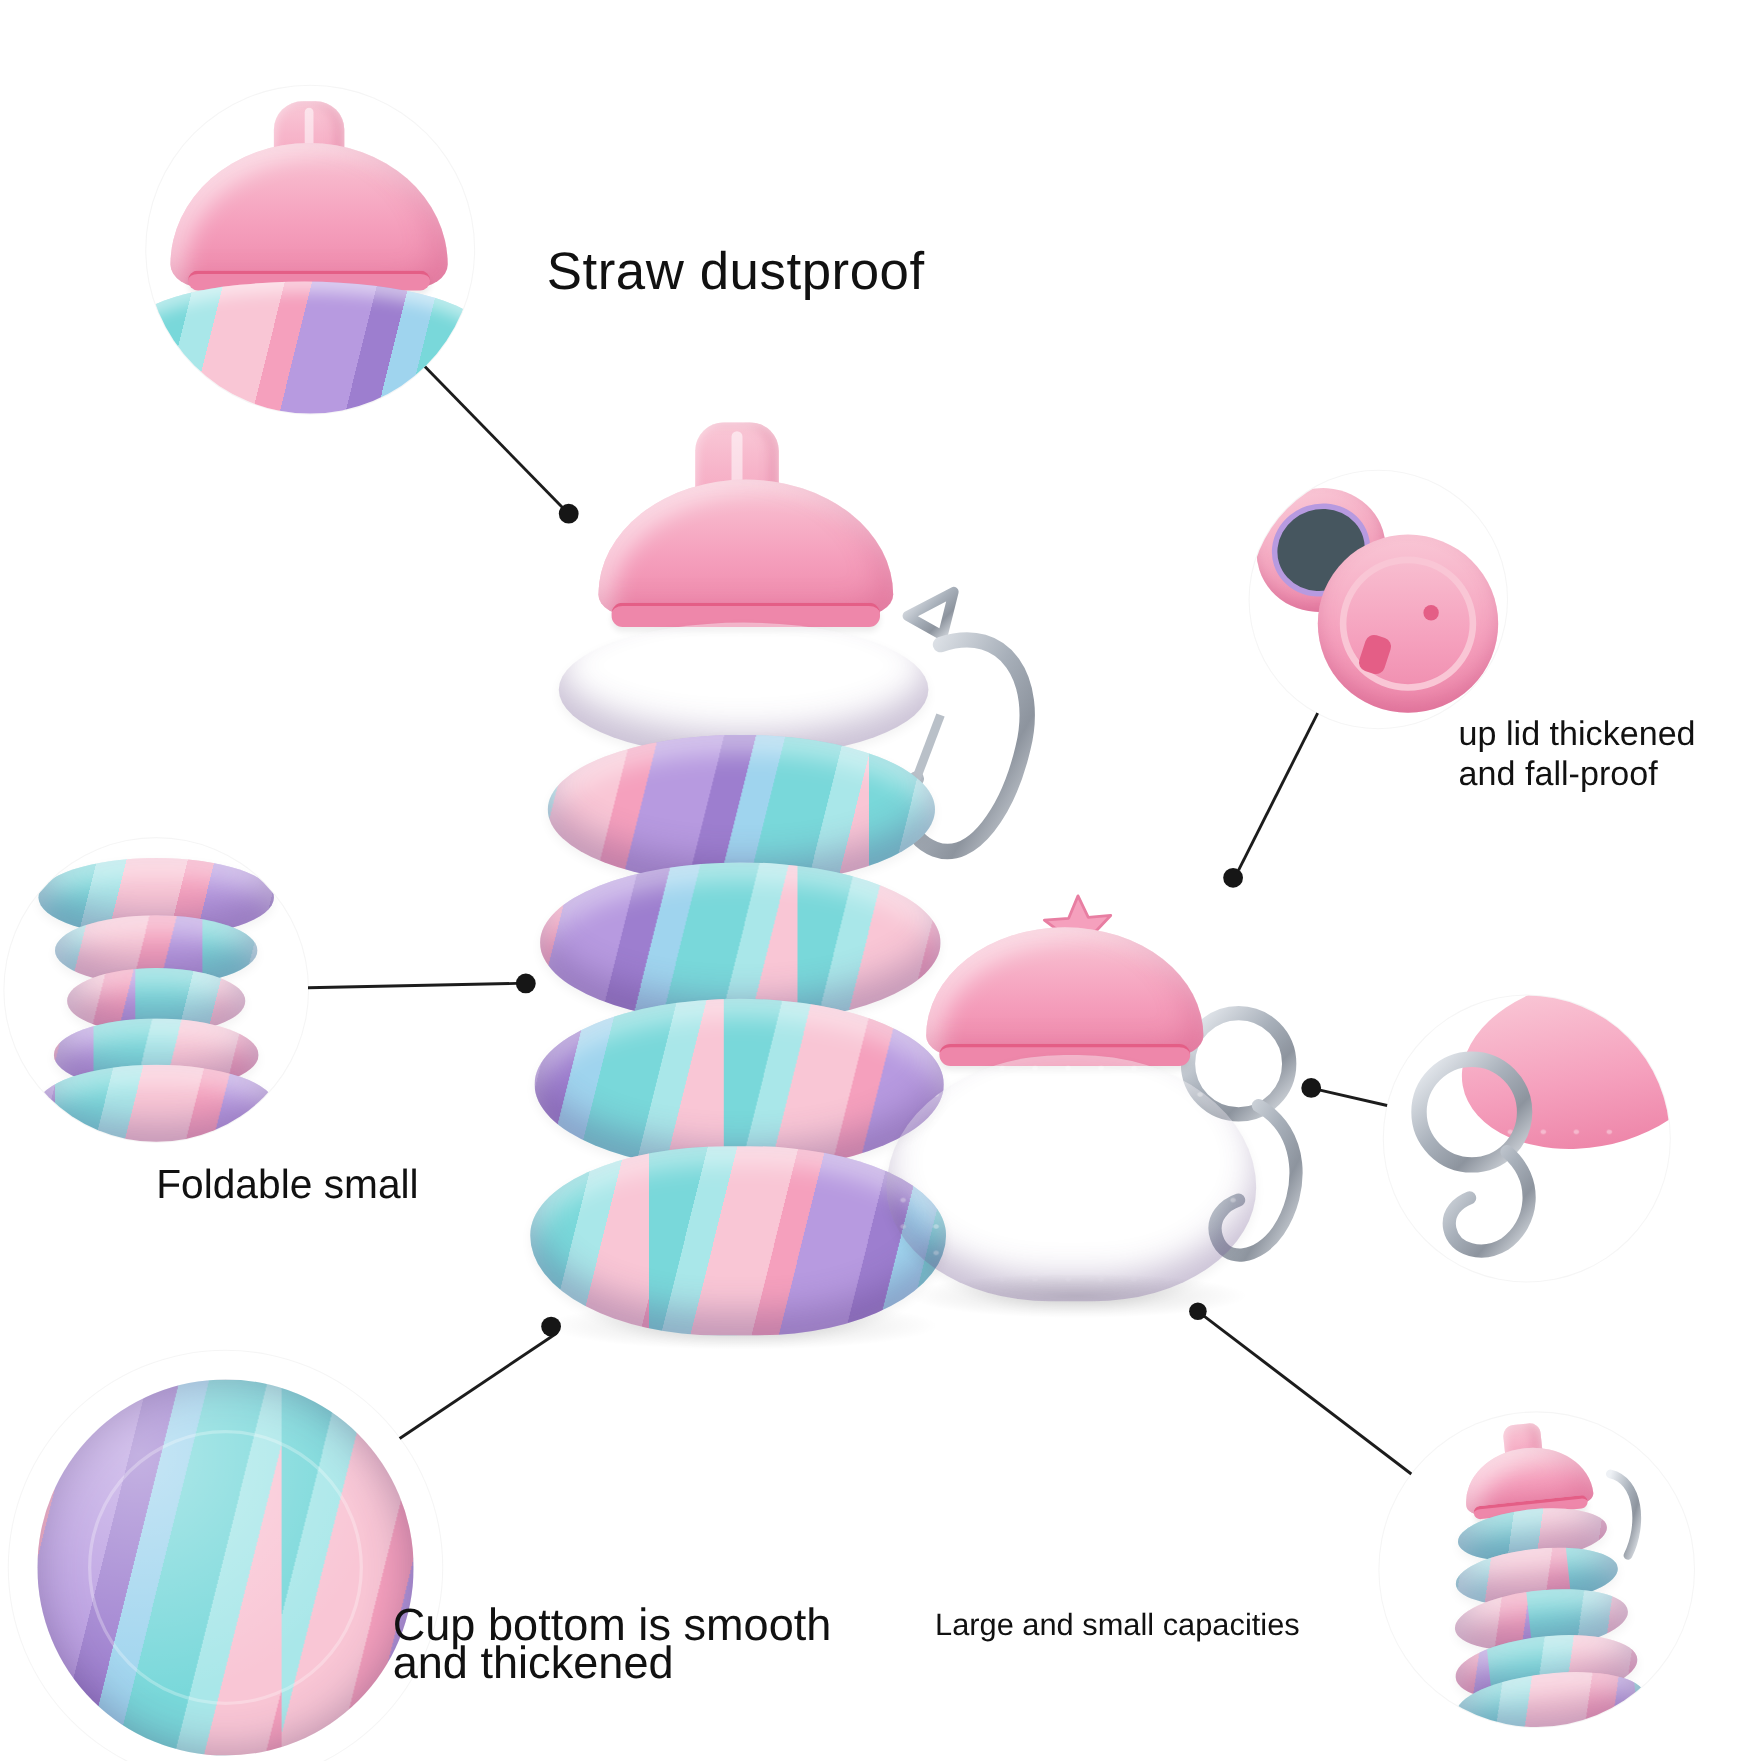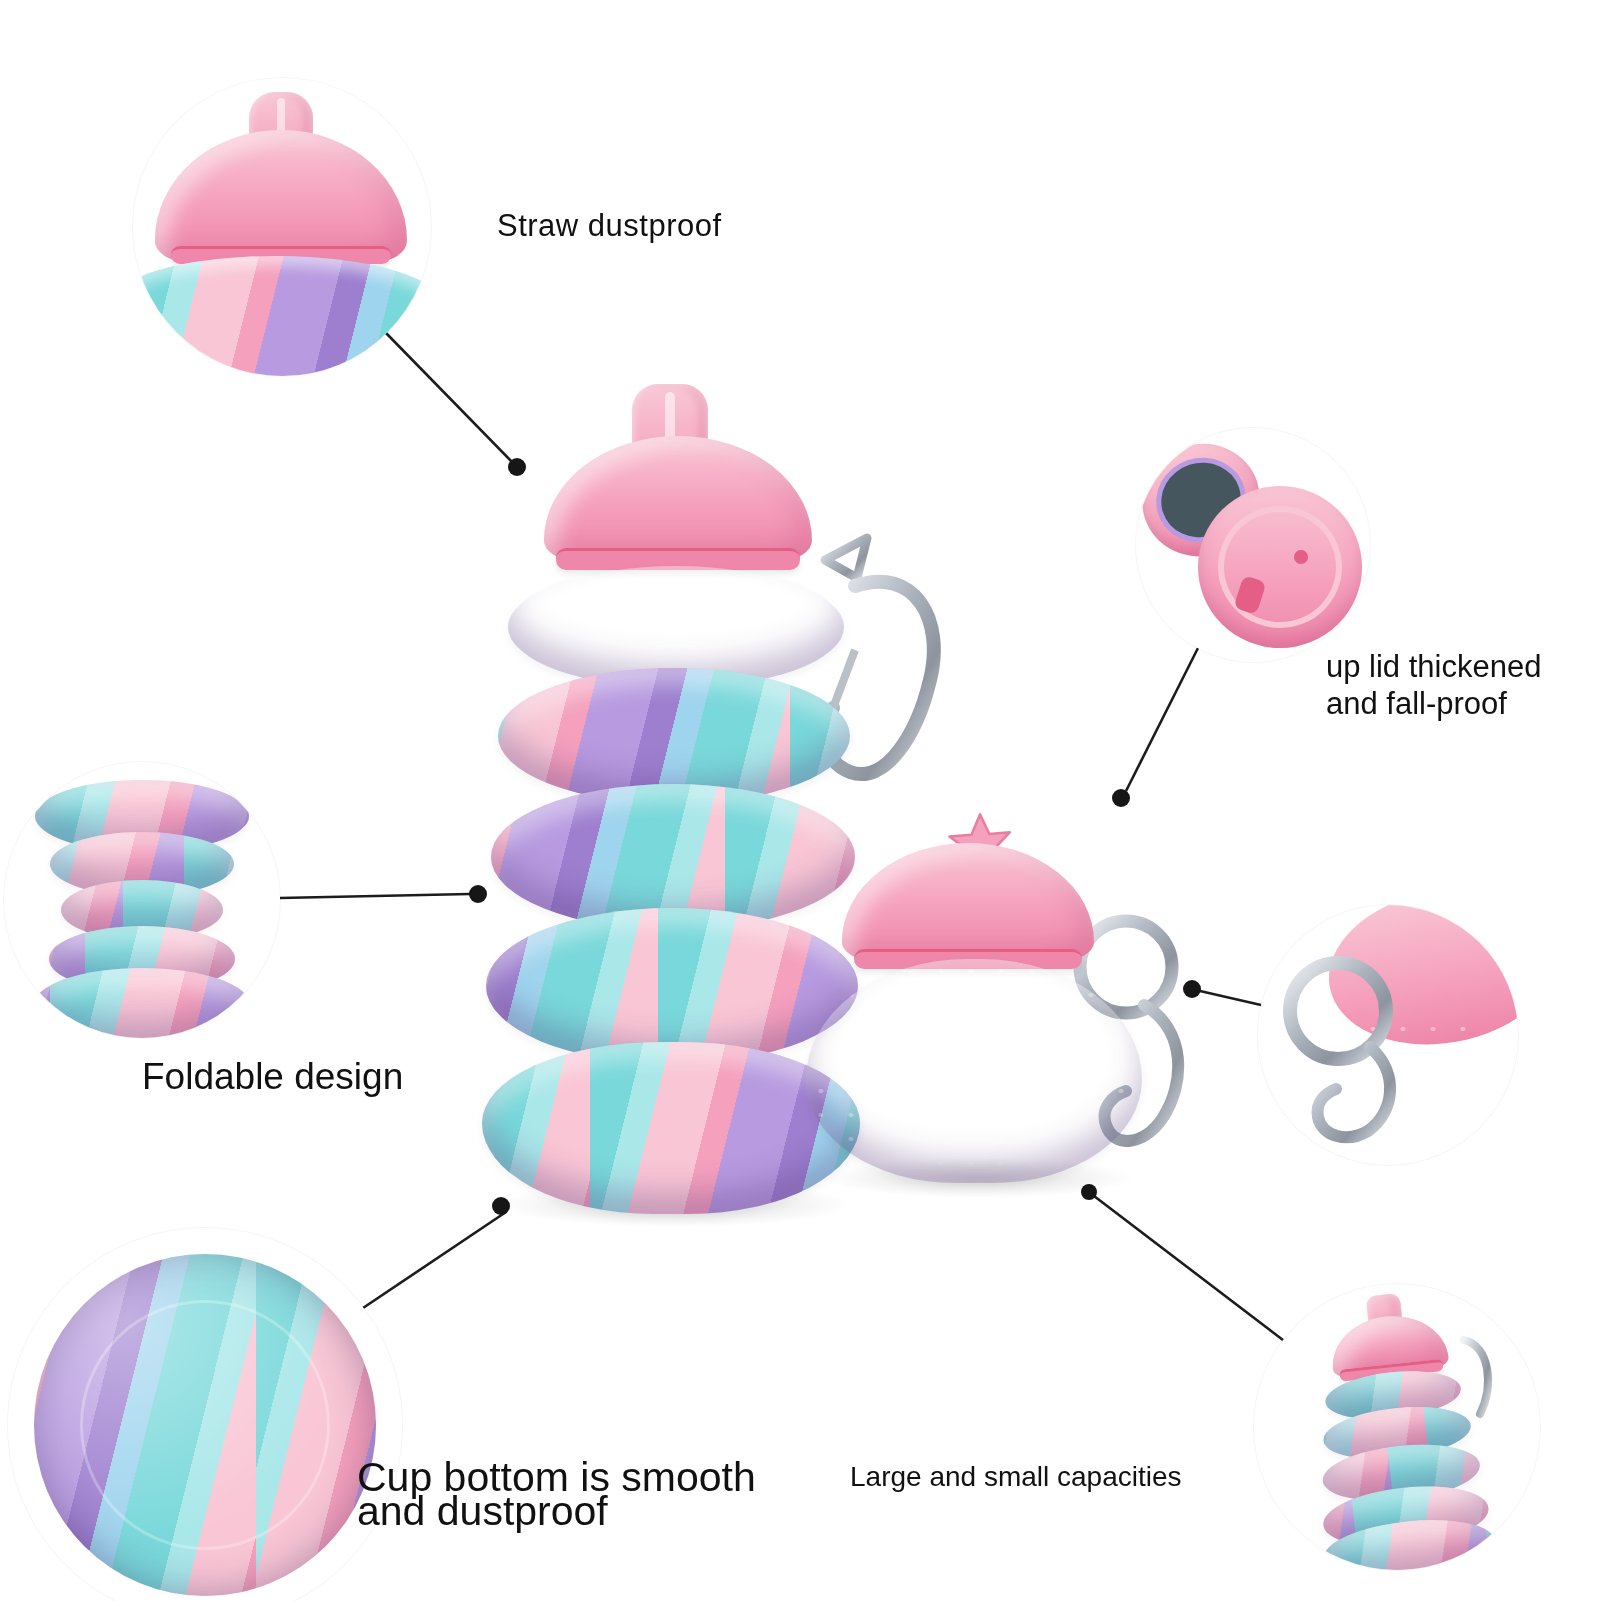--- a/index.html
+++ b/index.html
@@ -56,21 +56,21 @@
     opacity:.95;border-radius:26px 26px 8px 8px;
     box-shadow:inset 0 0 10px rgba(255,255,255,.6), inset -8px 0 10px rgba(210,90,130,.35);
   }
   .spout .slit{position:absolute;left:44%;top:10%;width:12%;height:70%;background:rgba(255,255,255,.55);border-radius:8px}
 
   .inset{position:absolute;border-radius:50%;overflow:hidden;background:#fff;box-shadow:0 0 0 1px rgba(0,0,0,.04)}
   .shadow{position:absolute;background:radial-gradient(ellipse at center, rgba(0,0,0,.14), transparent 68%);border-radius:50%}
 
   .label{position:absolute;color:var(--text,#111);font-weight:500;z-index:4}
   .label span{display:block}
-  .label-straw{left:497px;top:208px;font-size:31px;letter-spacing:.5px}
+  .label-straw{left:497px;top:220px;font-size:48px;letter-spacing:.5px}
   .label-lid{left:1326px;top:648px;font-size:31px;line-height:37px}
   .label-foldable{left:142px;top:1056px;font-size:37px}
   .label-carry{left:1203px;top:1180px;font-size:34px;line-height:38px}
   .label-bottom{left:357px;top:1460px;font-size:41px;line-height:34px}
   .label-capacity{left:850px;top:1460px;font-size:28px;line-height:34px}
 
   .lines{position:absolute;left:0;top:0;z-index:1}
   .group{position:absolute}
   .z2{z-index:2}.z3{z-index:3}
 </style>
@@ -199,23 +199,23 @@
   </div>
 
   <div class="label label-straw">
     <span>Straw dustproof</span>
   </div>
   <div class="label label-lid">
     <span>up lid thickened</span>
     <span>and fall-proof</span>
   </div>
   <div class="label label-foldable">
-    <span>Foldable design</span>
+    <span>Foldable small</span>
   </div>
   <div class="label label-bottom">
     <span>Cup bottom is smooth</span>
-    <span>and dustproof</span>
+    <span>and thickened</span>
   </div>
   <div class="label label-capacity">
     <span>Large and small capacities</span>
   </div>
 
 </div>
 
 </body></html>

